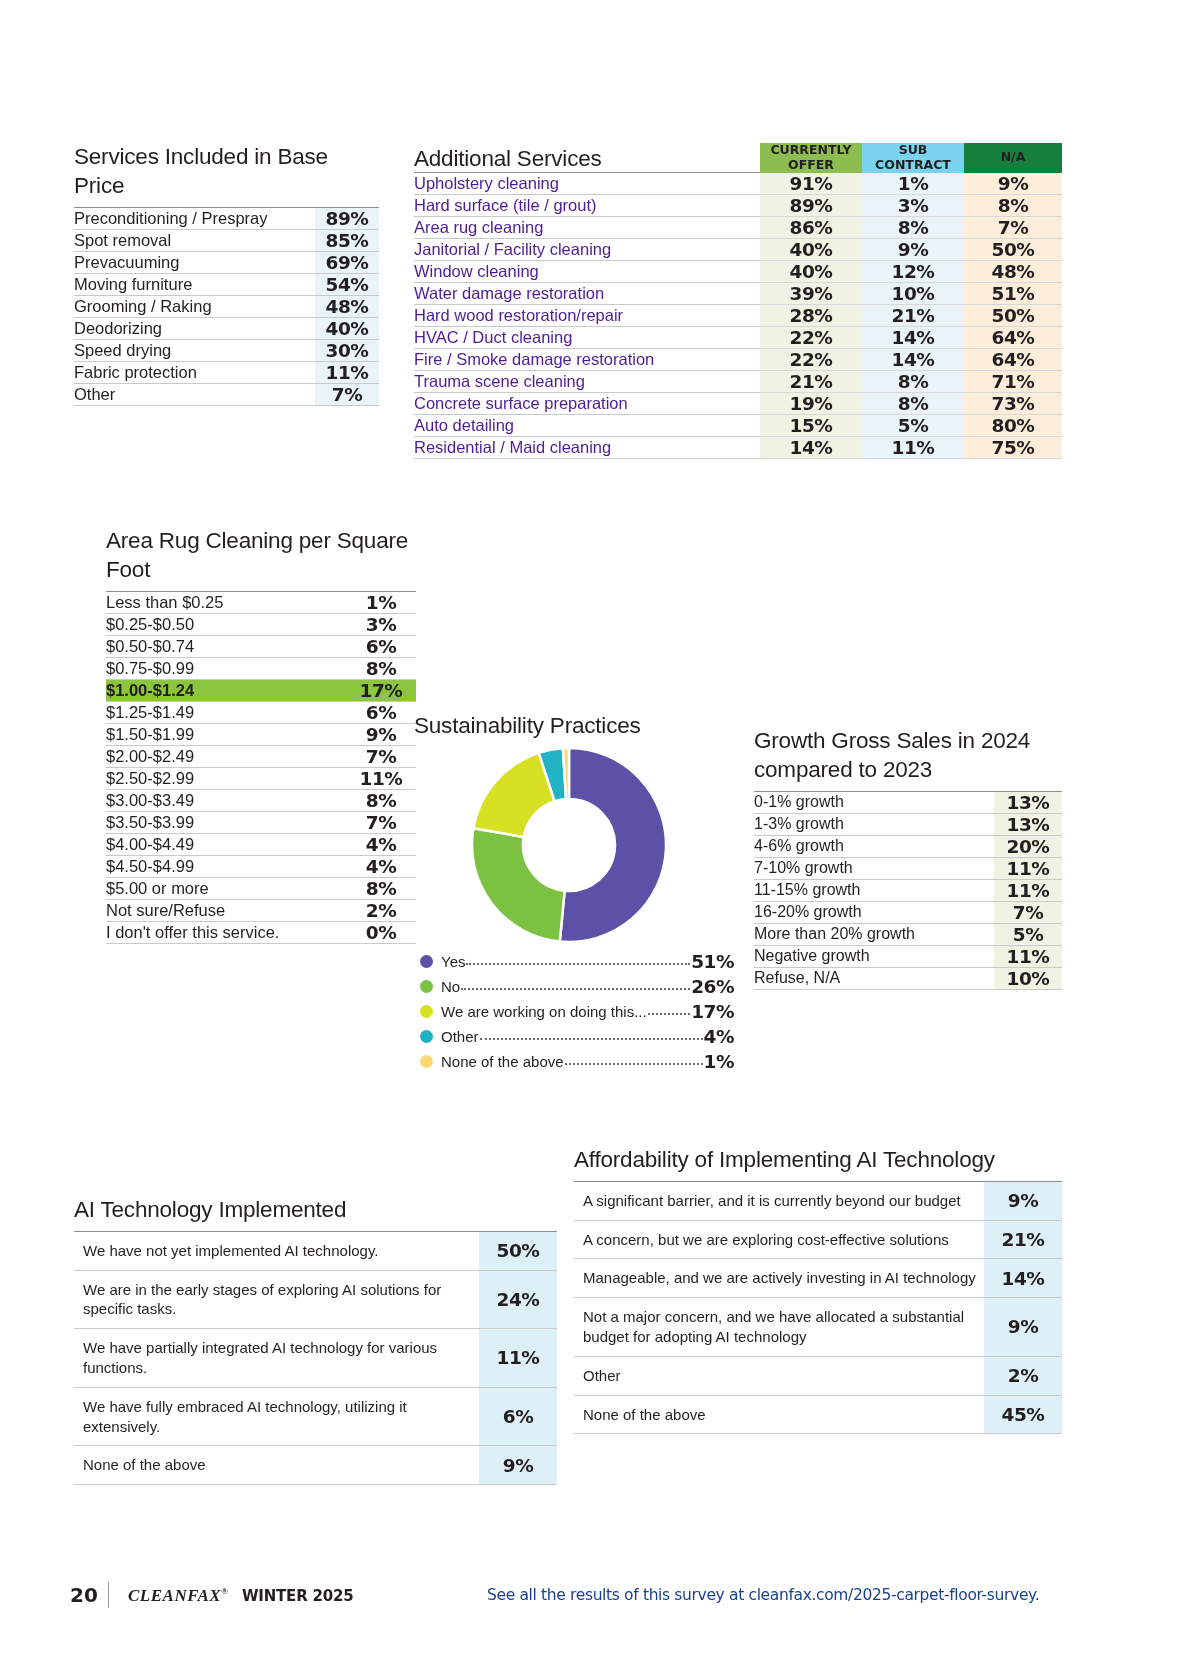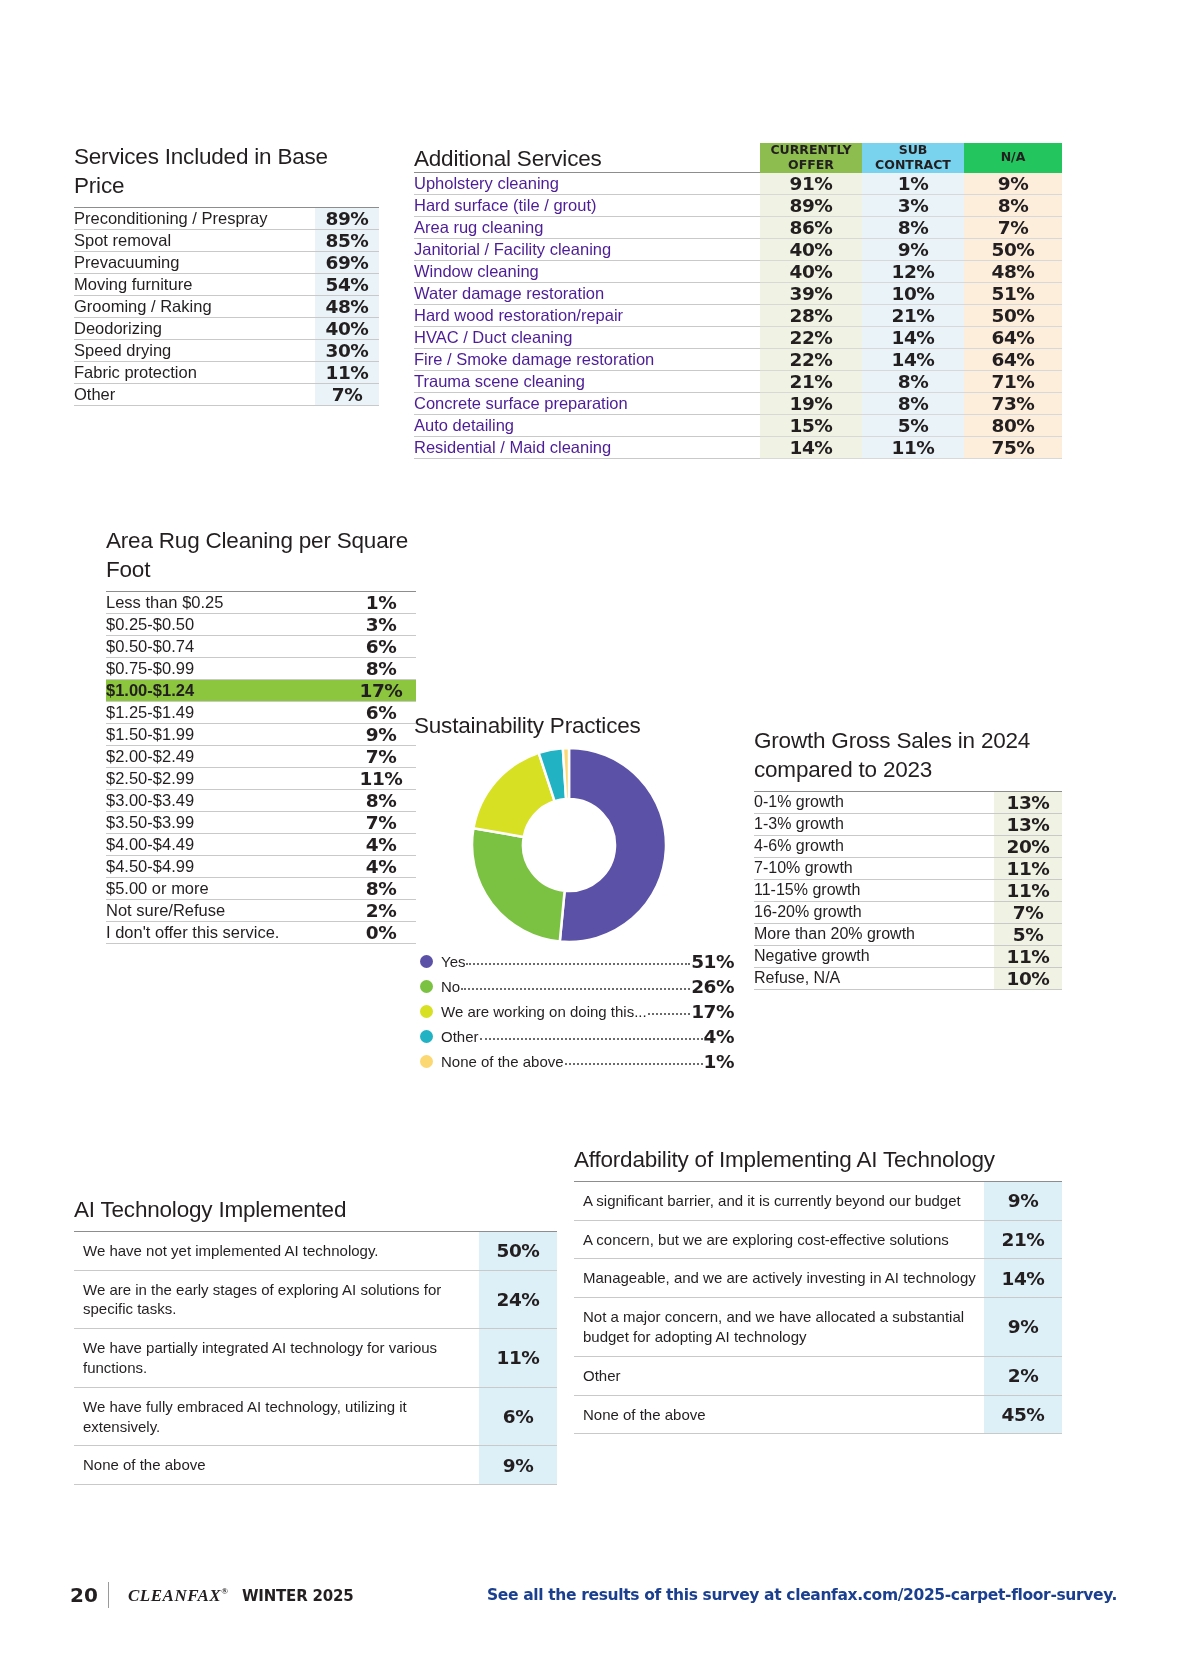--- a/index.html
+++ b/index.html
@@ -113,21 +113,21 @@
     font-weight: 700;
     text-align: center;
     color: #231f20;
     line-height: 1.18;
     padding: 10px 2px 9px 2px;
     letter-spacing: 0px;
     vertical-align: middle;
   }
   .ch-green { background: #8dbd4e; }
   .ch-blue  { background: #79d2ee; }
-  .ch-orange{ background: #22c55e; }
+  .ch-orange{ background: #15803d; }
   .adds-label {
     font-size: 16.5px;
     color: #4c1d95;
     padding: 7px 0 7px 9px;
     border-bottom: 1px solid #c9c9c9;
     border-top: 0;
   }
   .adds-val {
     font-family: "DejaVu Sans", sans-serif;
     font-size: 18.5px;
@@ -238,21 +238,21 @@
   .foot-brand sup { font-size: 9px; vertical-align: super; }
   .foot-issue {
     position: absolute; left: 242px; top: 4px;
     font-family: "DejaVu Sans", sans-serif;
     font-size: 15px; font-weight: 700; color: #231f20;
     letter-spacing: -0.2px;
   }
   .foot-link {
     position: absolute; left: 487px; top: 3px;
     font-family: "DejaVu Sans", sans-serif;
-    font-size: 15.5px; font-weight: 700;
+    font-size: 15.5px; font-weight: 400;
     color: #1b3f8f;
     letter-spacing: -0.35px;
   }
 </style>
 </head>
 <body>
 
 <div class="page">
 
   <div id="services-included">

